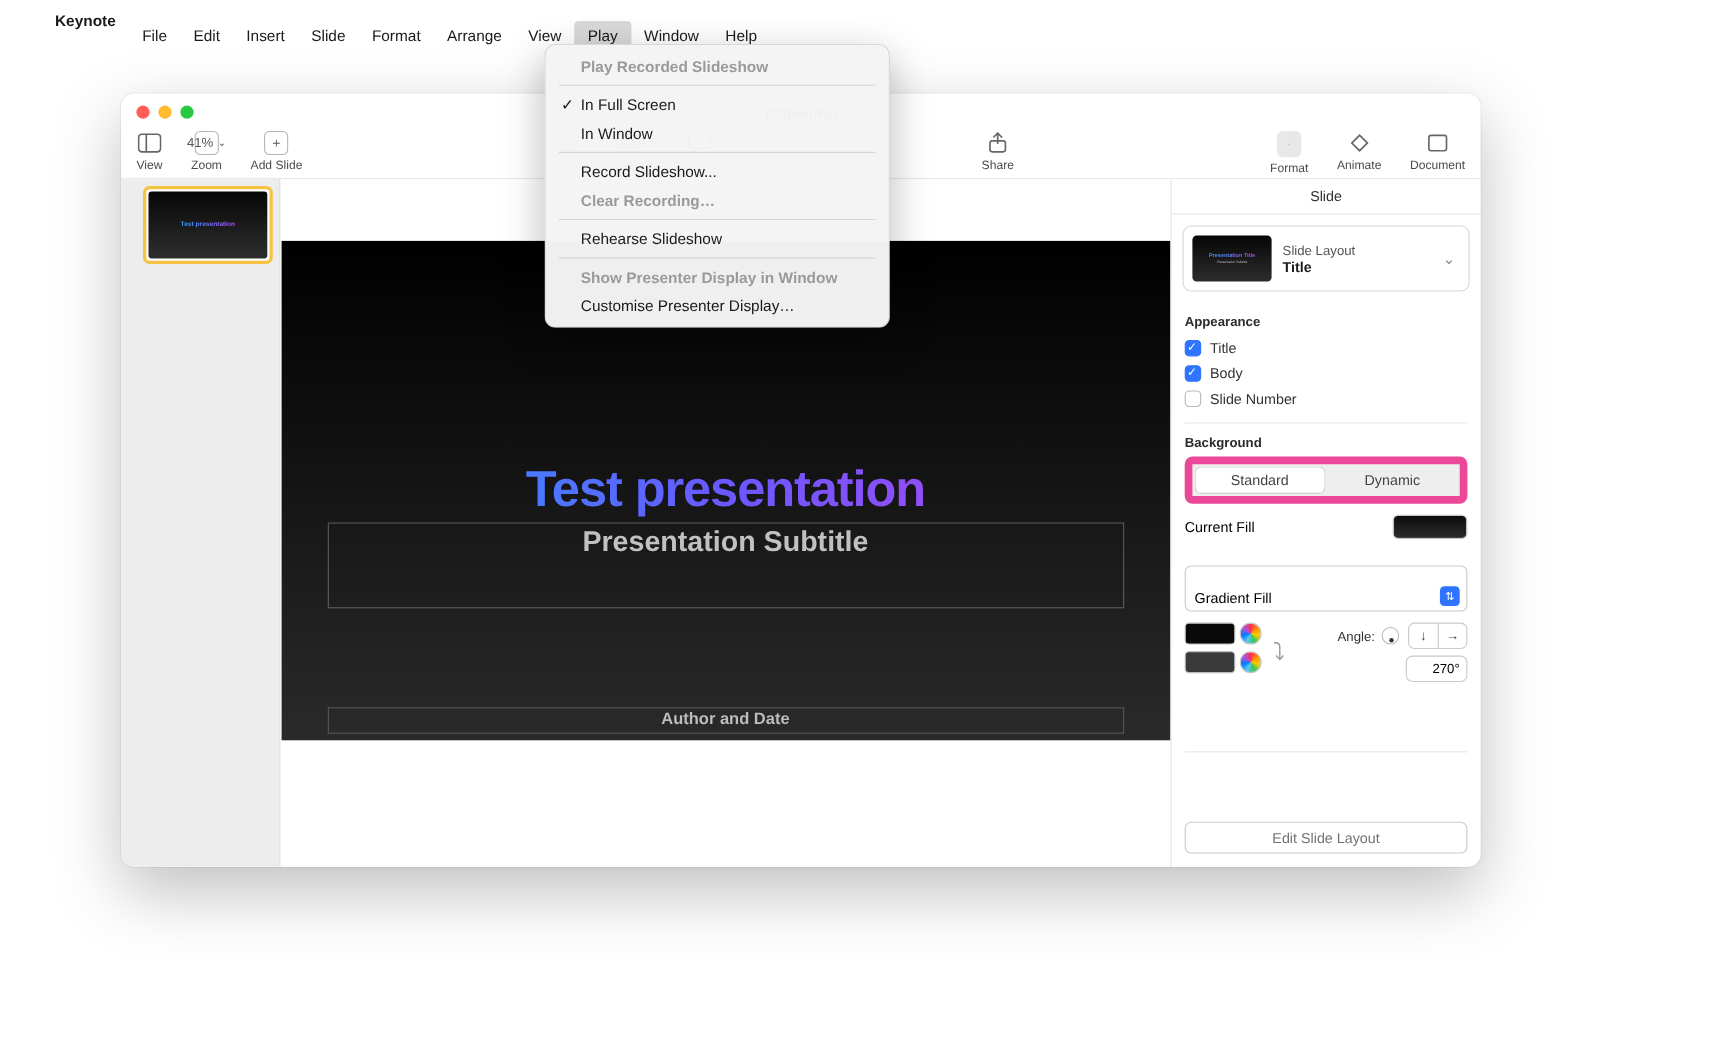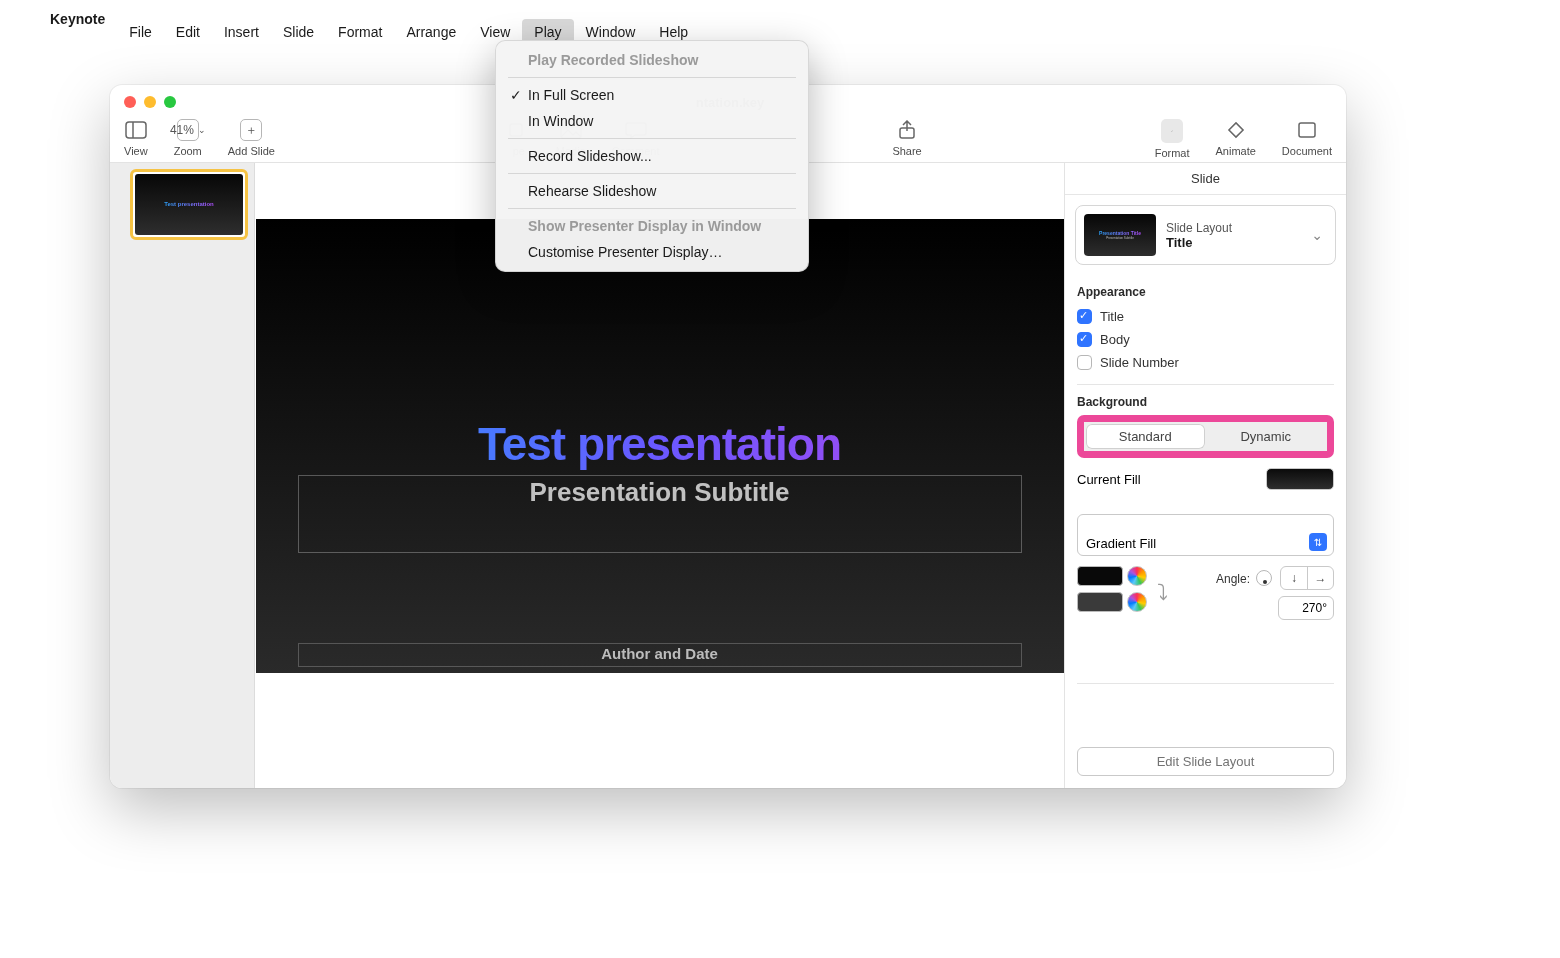--- a/index.html
+++ b/index.html
@@ -158,20 +158,23 @@
   <div class="dditem">
     <span class="check">✓</span>
     <span>In Full Screen</span>
   </div>
   <div class="dditem">
     <span>In Window</span>
   </div>
   <hr>
   <div class="dditem">
     <span>Record Slideshow...</span>
+  </div>
+  <div class="dditem disabled">
+    <span>Clear Recording…</span>
   </div>
   <hr>
   <div class="dditem">
     <span>Rehearse Slideshow</span>
   </div>
   <hr>
   <div class="dditem disabled">
     <span>Show Presenter Display in Window</span>
   </div>
   <div class="dditem">

